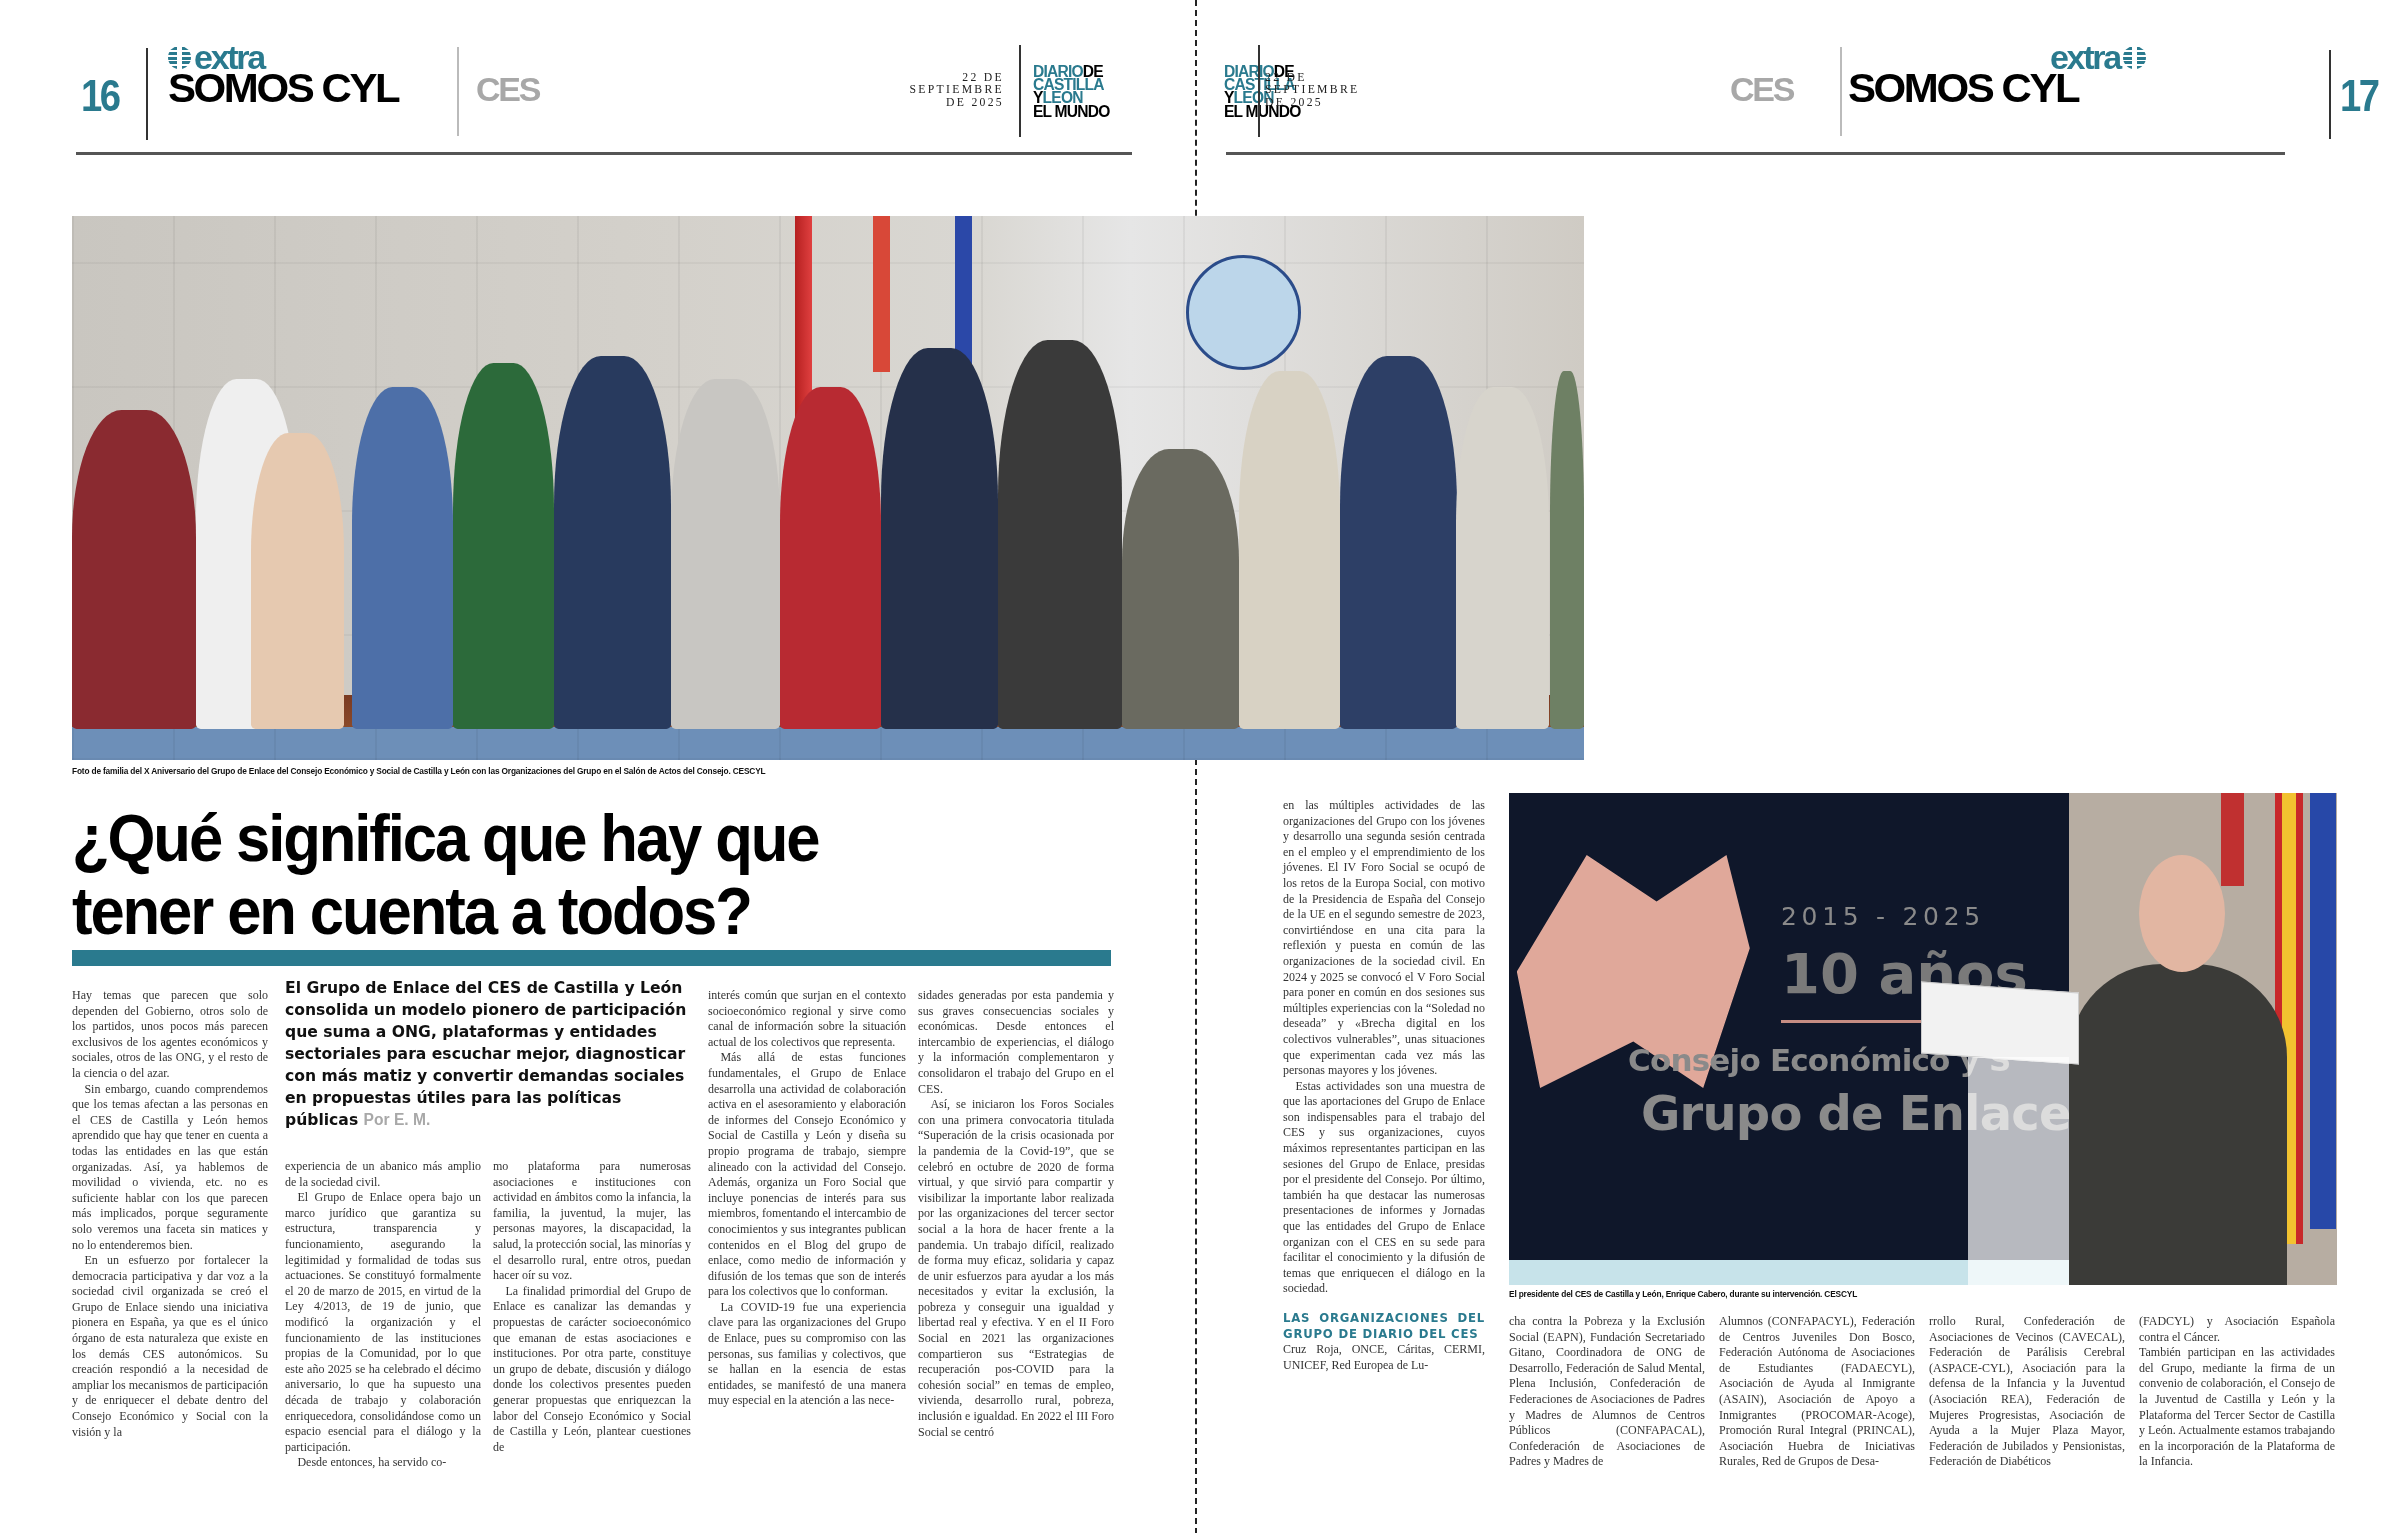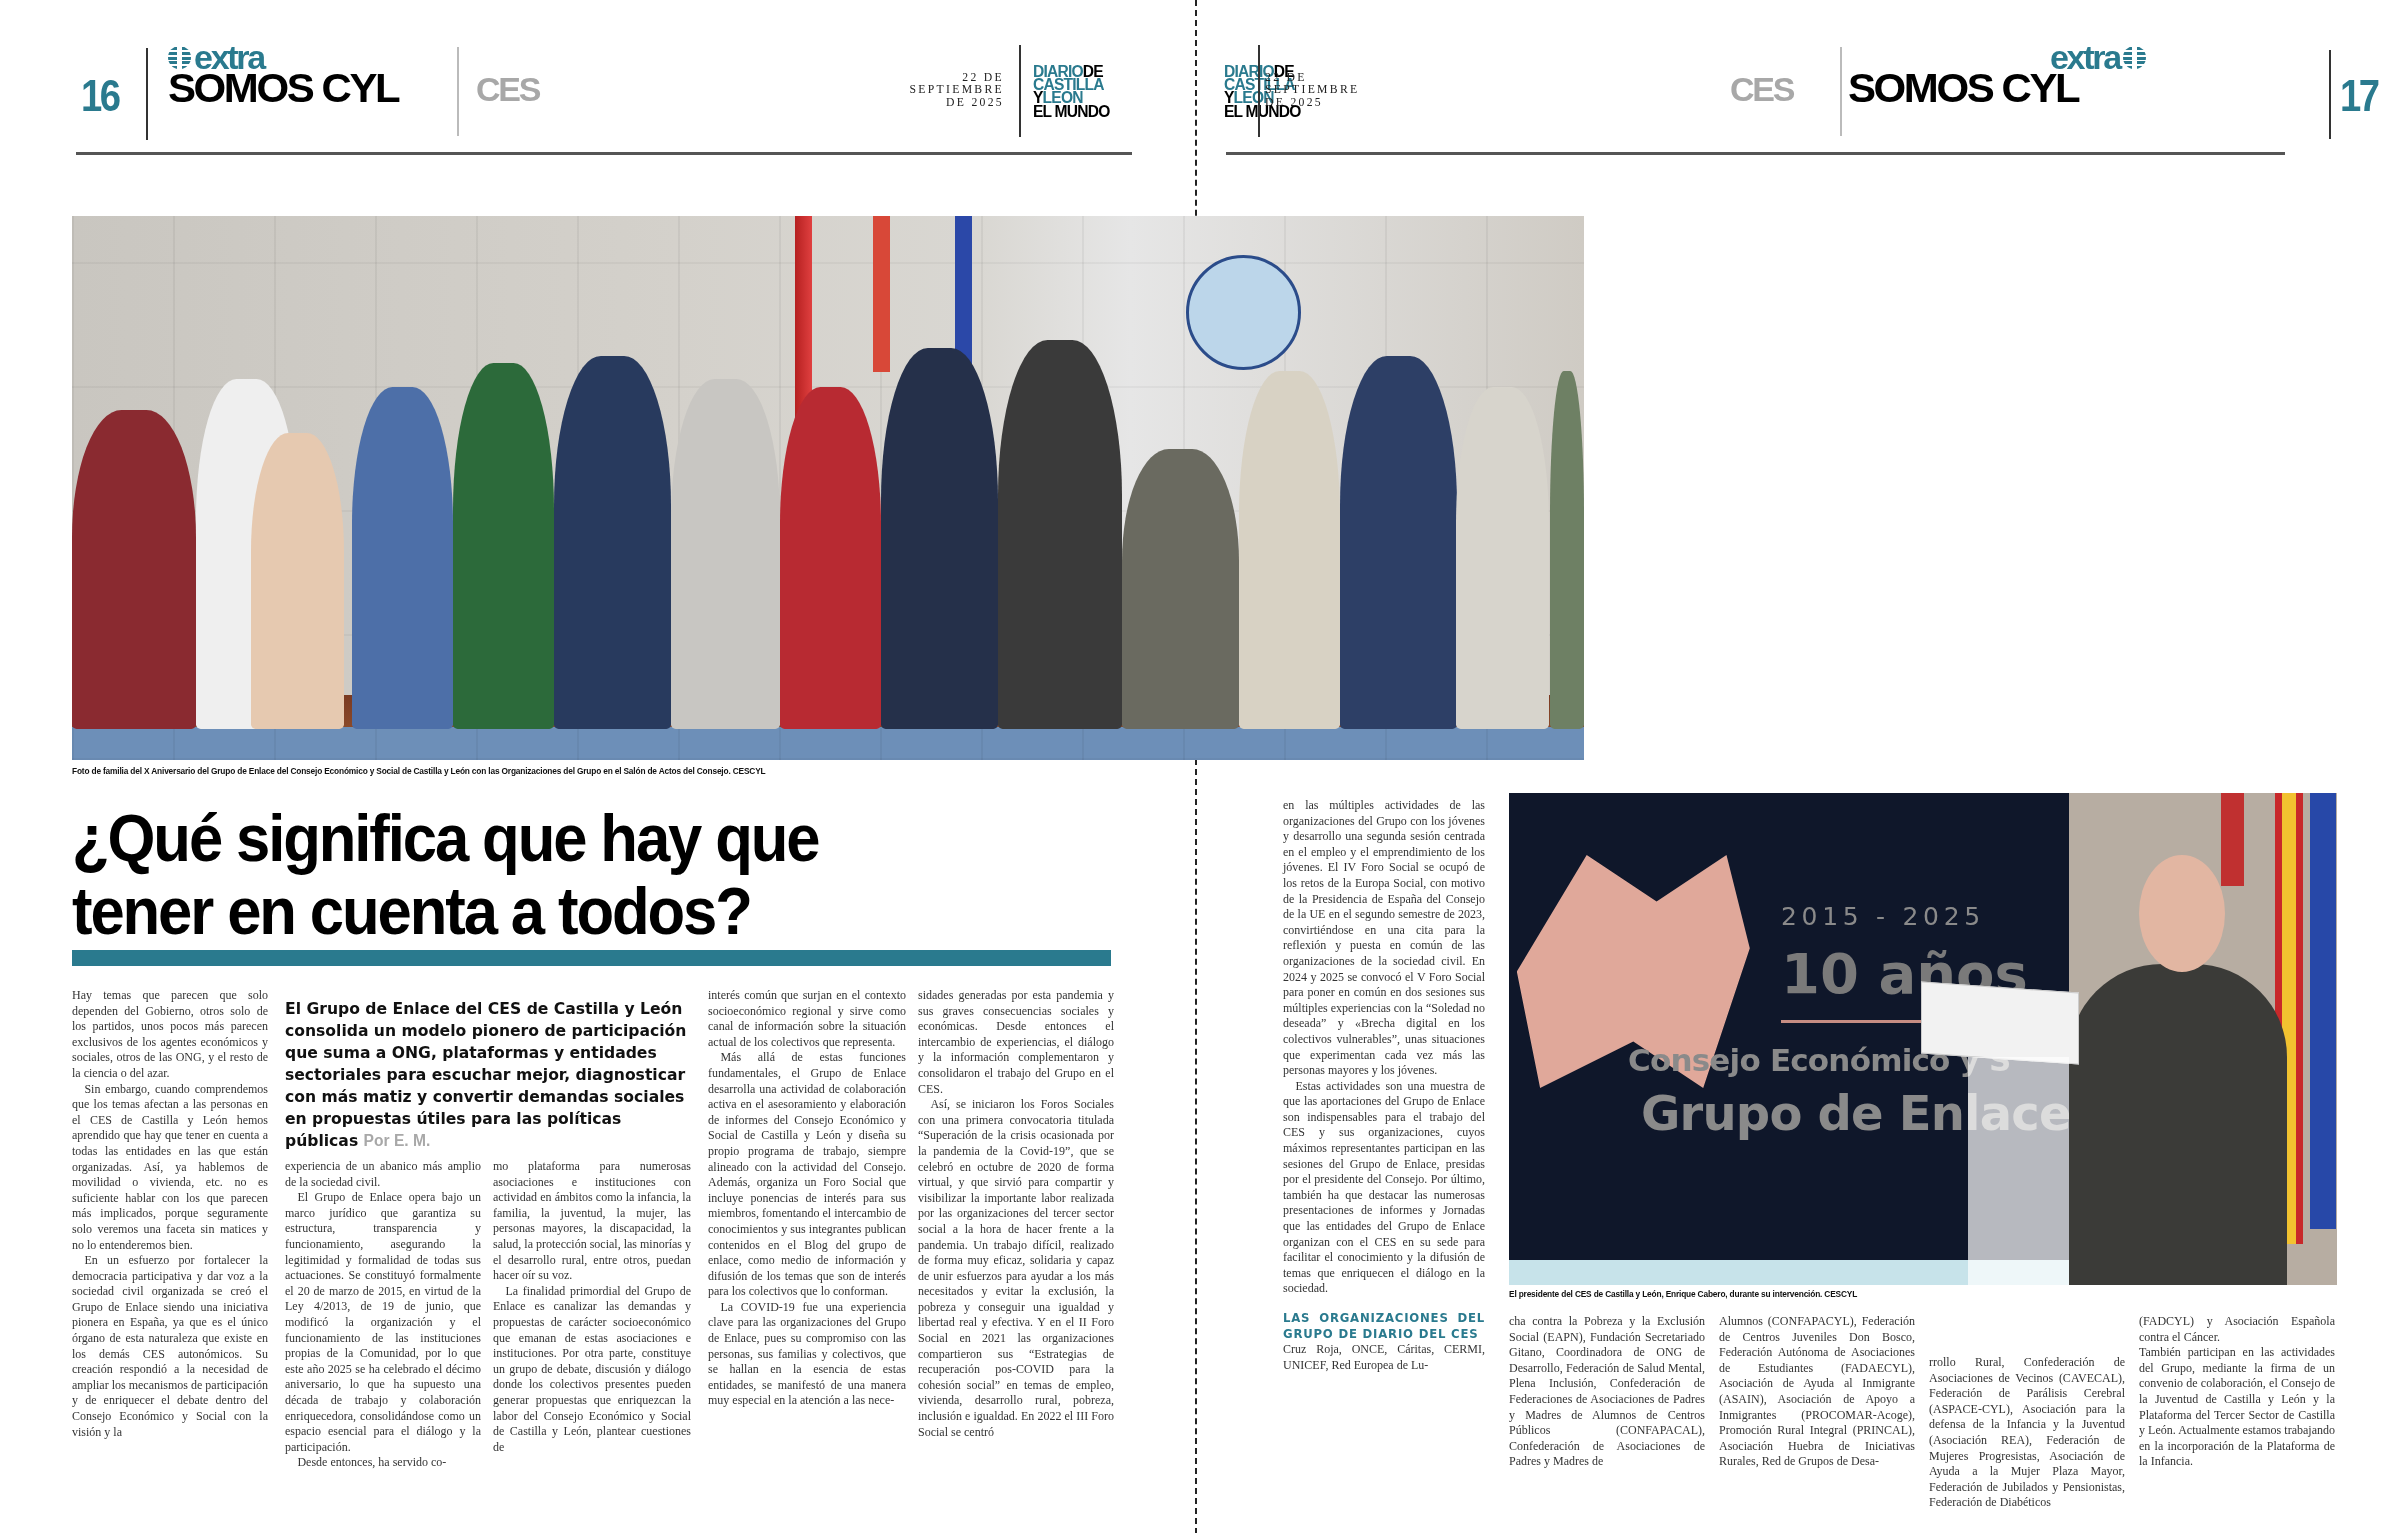--- a/index.html
+++ b/index.html
@@ -36,21 +36,21 @@
   .logo-c{position:absolute;border-radius:50%;border:3.1px solid #2b4c8a;background:#bcd6ea;}
   .cap{font-family:"Liberation Sans",sans-serif;font-weight:700;font-size:9.7px;color:#111;letter-spacing:-0.2px;transform:scaleX(.86);transform-origin:left;white-space:nowrap;}
   .photo2{left:1509px;top:793px;width:828px;height:492px;overflow:hidden;background:#c7e3ea;}
   
   .headline{left:72px;top:801px;width:1089px;font-family:"Liberation Sans",sans-serif;font-weight:900;font-size:67px;line-height:73px;color:#000;letter-spacing:-2.3px;transform:scaleX(.92);transform-origin:left;}
   .tealbar{left:72px;top:950px;width:1039px;height:15.6px;background:#2a7a8e;}
   
   .col{font-family:"Liberation Serif",serif;font-size:12px;line-height:15.6px;color:#333;text-align:justify;hyphens:auto;}
   .col p{margin:0;text-indent:12.4px;}
   .col p.ni{text-indent:0;}
-  .deck{font-family:"DejaVu Sans",sans-serif;font-weight:700;font-size:15.6px;line-height:22px;color:#111;margin-top:21px;}
+  .deck{font-family:"DejaVu Sans",sans-serif;font-weight:700;font-size:15.6px;line-height:22px;color:#111;}
   .deck .byline{color:#a8a8a8;font-family:"Liberation Sans",sans-serif;}
   .subhead{font-family:"DejaVu Sans",sans-serif;font-weight:700;color:#2a7a8e;font-size:11.7px;line-height:15.6px;letter-spacing:0.8px;margin-top:14px;}
   
   .screen{position:absolute;left:0;top:0;width:560px;height:467px;background:#0f172a;}
   .ribbon{position:absolute;left:7.8px;top:62px;width:233px;height:233px;background:#e0a89a;clip-path:polygon(30% 0,60% 20%,90% 0,100% 40%,80% 100%,50% 80%,10% 100%,0 50%);}
   .scr-years{position:absolute;left:272px;top:109px;font-family:"DejaVu Sans",sans-serif;font-size:25px;color:#8a8a8a;letter-spacing:4.7px;}
   .scr-big{position:absolute;left:272px;top:148px;font-family:"DejaVu Sans",sans-serif;font-weight:700;font-size:56px;color:#7a7a7a;}
   .scr-line{position:absolute;left:272px;top:227px;width:187px;height:3.1px;background:#c68d83;}
   .scr-t1{position:absolute;left:119px;top:249px;font-family:"DejaVu Sans",sans-serif;font-weight:700;font-size:31px;color:#8a8a8a;letter-spacing:-0.8px;white-space:nowrap;}
   .scr-t2{position:absolute;left:132px;top:292px;font-family:"DejaVu Sans",sans-serif;font-weight:700;font-size:48px;color:#8a8a8a;letter-spacing:-0.8px;white-space:nowrap;}
@@ -204,20 +204,20 @@
   <div class="podium-base"></div>
 </div>
 <div class="abs cap" style="left:1509px;top:1288px;">El presidente del CES de Castilla y León, Enrique Cabero, durante su intervención. CESCYL</div>
 
 <div class="abs col" style="left:1509px;top:1314px;width:196px;">
   <p class="ni">cha contra la Pobreza y la Exclusión Social (EAPN), Fundación Secretariado Gitano, Coordinadora de ONG de Desarrollo, Federación de Salud Mental, Plena Inclusión, Confederación de Federaciones de Asociaciones de Padres y Madres de Alumnos de Centros Públicos (CONFAPACAL), Confederación de Asociaciones de Padres y Madres de</p>
 </div>
 <div class="abs col" style="left:1719px;top:1314px;width:196px;">
   <p class="ni">Alumnos (CONFAPACYL), Federación de Centros Juveniles Don Bosco, Federación Autónoma de Asociaciones de Estudiantes (FADAECYL), Asociación de Ayuda al Inmigrante (ASAIN), Asociación de Apoyo a Inmigrantes (PROCOMAR-Acoge), Promoción Rural Integral (PRINCAL), Asociación Huebra de Iniciativas Rurales, Red de Grupos de Desa-</p>
 </div>
-<div class="abs col" style="left:1929px;top:1314px;width:196px;margin-top:41px;">
+<div class="abs col" style="left:1929px;top:1314px;width:196px;">
   <p class="ni">rrollo Rural, Confederación de Asociaciones de Vecinos (CAVECAL), Federación de Parálisis Cerebral (ASPACE-CYL), Asociación para la defensa de la Infancia y la Juventud (Asociación REA), Federación de Mujeres Progresistas, Asociación de Ayuda a la Mujer Plaza Mayor, Federación de Jubilados y Pensionistas, Federación de Diabéticos</p>
 </div>
 <div class="abs col" style="left:2139px;top:1314px;width:196px;">
   <p class="ni">(FADCYL) y Asociación Española contra el Cáncer.</p>
   <p class="ni">También participan en las actividades del Grupo, mediante la firma de un convenio de colaboración, el Consejo de la Juventud de Castilla y León y la Plataforma del Tercer Sector de Castilla y León. Actualmente estamos trabajando en la incorporación de la Plataforma de la Infancia.</p>
 </div>
 
 
 </body></html>

